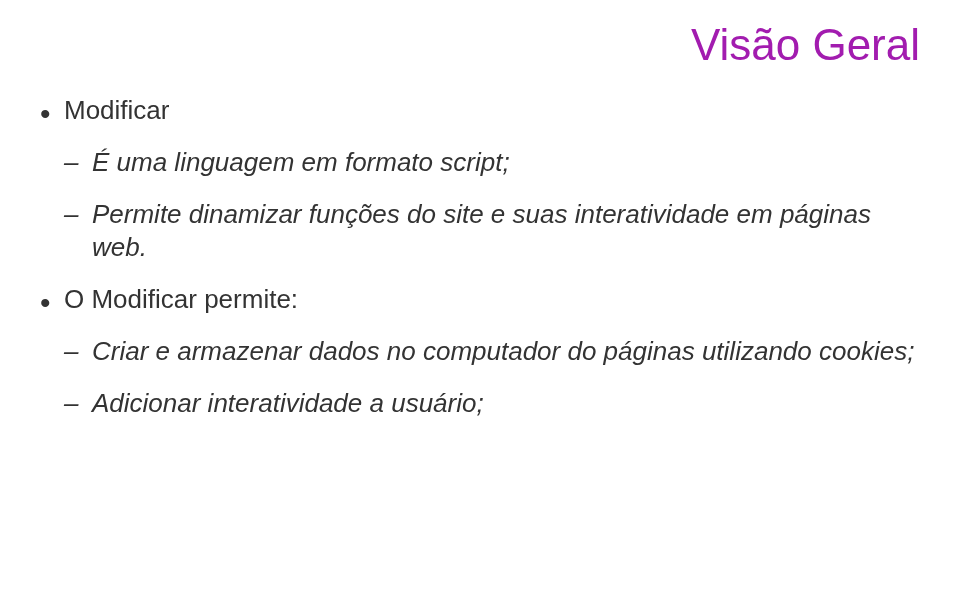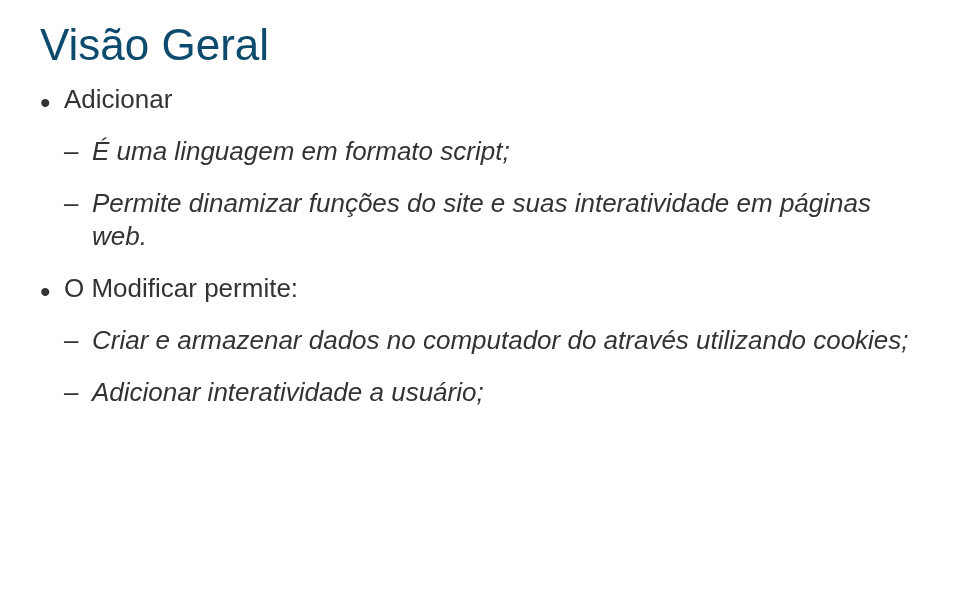--- a/index.html
+++ b/index.html
@@ -11,24 +11,24 @@
       width: 960px;
       height: 616px;
       background: #ffffff;
       font-family: Arial, Helvetica, sans-serif;
       color: #333333;
       padding: 20px 40px 20px 40px;
       overflow: hidden;
     }
     .title {
       font-size: 44px;
-      text-align: left;
+      text-align: right;
       font-weight: normal;
-      margin-bottom: 13px;
-      color: #0c4a6e;
+      margin-bottom: 24px;
+      color: #a21caf;
     }
     .bullet-list {
       list-style: none;
       padding-left: 0;
     }
     .bullet-item {
       font-size: 26px;
       margin-bottom: 18px;
       padding-left: 24px;
       position: relative;
@@ -63,26 +63,26 @@
       color: #333333;
     }
   </style>
 </head>
 <body>
 
 <h1 class="title">Visão Geral</h1>
 
 <ul class="bullet-list">
   <li class="bullet-item">
-    <span>Adicionar</span>
+    <span>Modificar</span>
     <ul class="dash-list">
       <li class="dash-item">É uma linguagem em formato script;</li>
       <li class="dash-item">Permite dinamizar funções do site e suas interatividade em páginas web.</li>
     </ul>
   </li>
   <li class="bullet-item">
     <span>O Modificar permite:</span>
     <ul class="dash-list">
-      <li class="dash-item">Criar e armazenar dados no computador do através utilizando cookies;</li>
+      <li class="dash-item">Criar e armazenar dados no computador do páginas utilizando cookies;</li>
       <li class="dash-item">Adicionar interatividade a usuário;</li>
     </ul>
   </li>
 </ul>
 
 </body></html>

